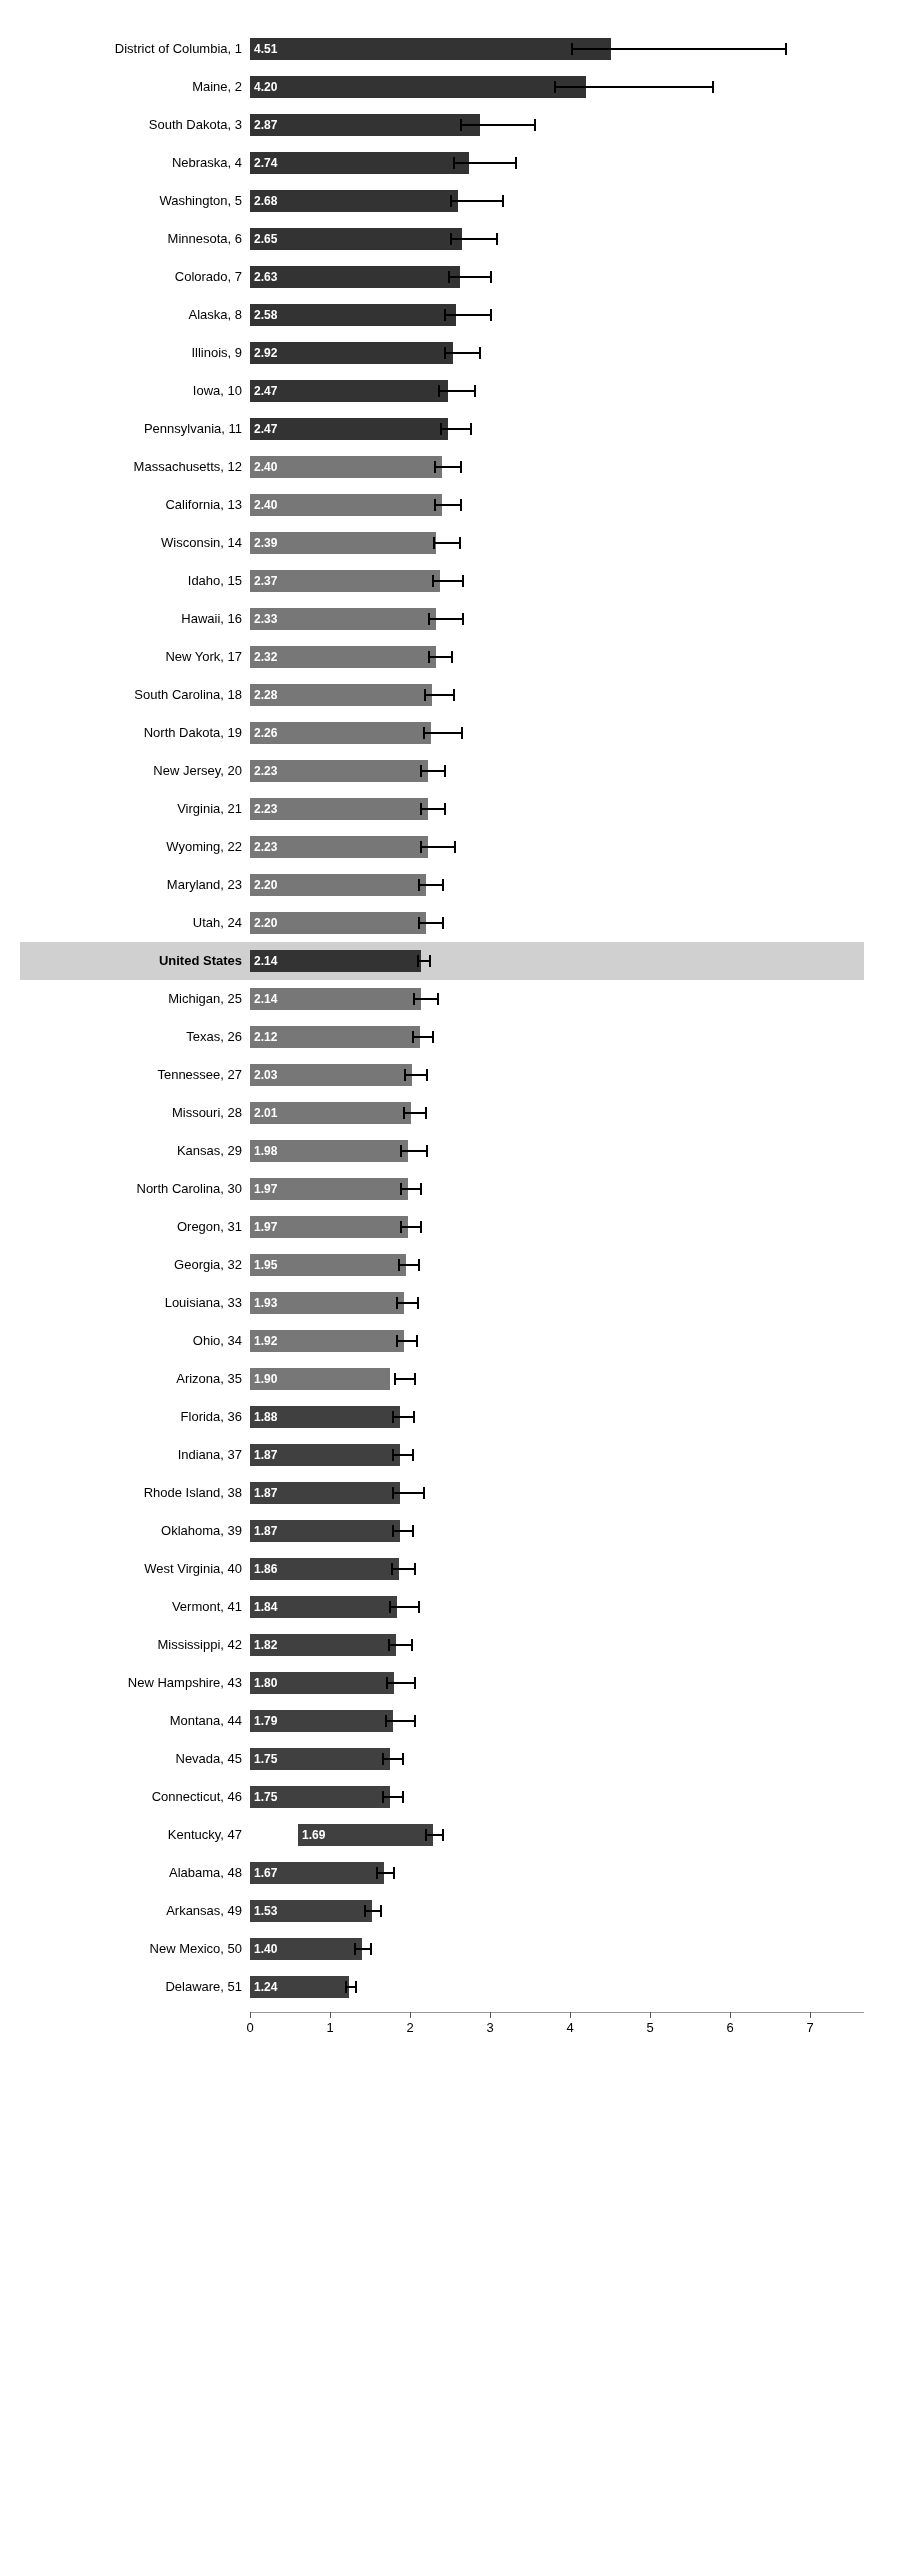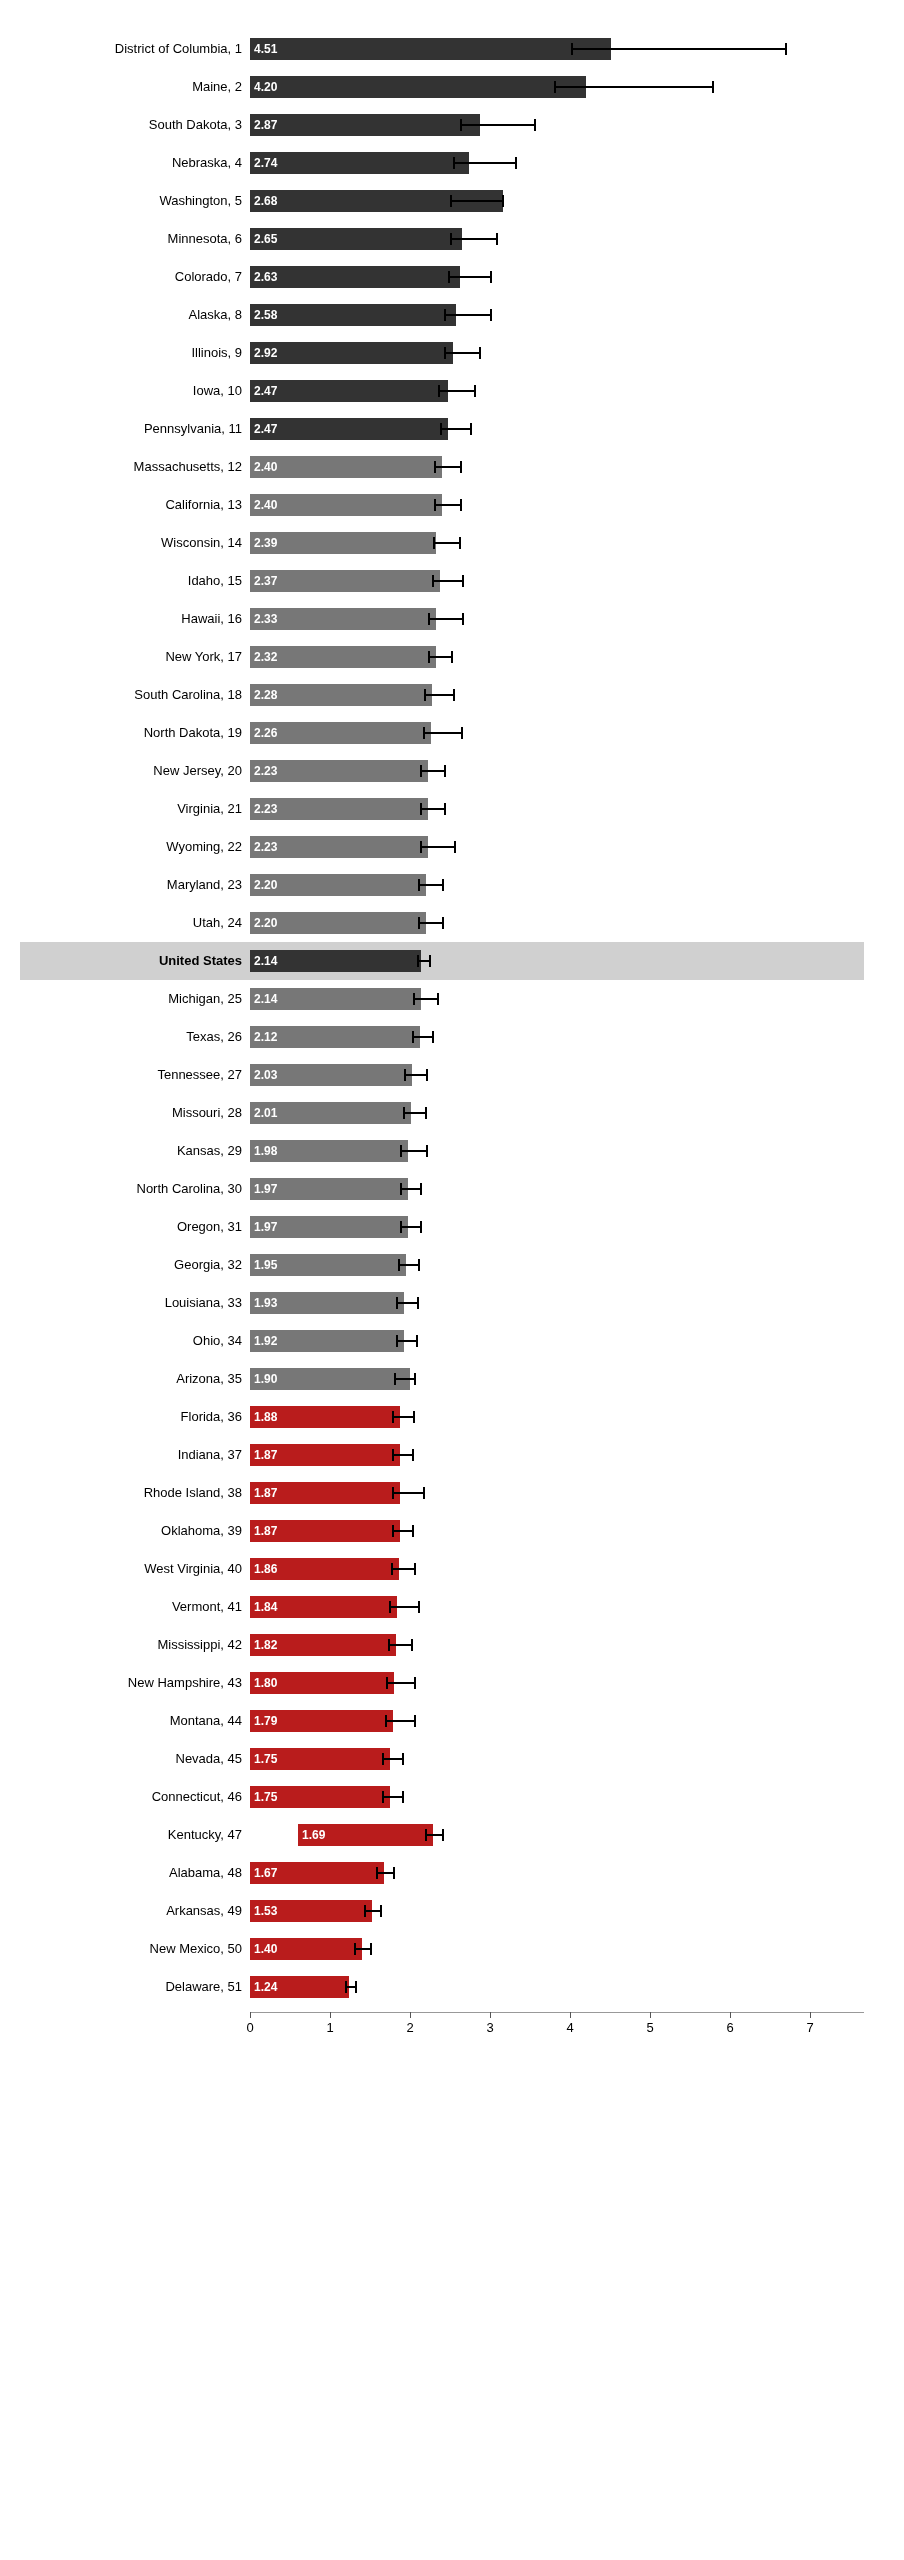--- a/index.html
+++ b/index.html
@@ -58,21 +58,21 @@
       position: relative;
       flex-shrink: 0;
     }
     .bar.dark {
       background: #333;
     }
     .bar.medium {
       background: #777;
     }
     .bar.light {
-      background: #b91c1c;
+      background: #404040;
     }
     .axis {
       display: flex;
       margin-left: 230px;
       margin-top: 6px;
       position: relative;
     }
     .axis-line {
       position: absolute;
       top: 0;
@@ -144,21 +144,21 @@
               <div style="position: absolute; left: 0px; width: 2px; height: 12px; background: rgb(0, 0, 0); top: 50%; transform: translateY(-50%);"></div>
               <div style="position: absolute; right: 0px; width: 2px; height: 12px; background: rgb(0, 0, 0); top: 50%; transform: translateY(-50%);"></div>
             </div>
           </div>
         </div>
       </div>
       <div class="bar-row">
         <div class="label">Washington, 5</div>
         <div class="bar-area">
           <div class="bar-track" style="position: relative;">
-            <div class="bar dark" style="width: 253px; position: relative; text-align: center;">
+            <div class="bar dark" style="width: 208px; position: relative; text-align: center;">
               <span style="position: absolute; font-size: 12px; font-weight: bold; white-space: nowrap; z-index: 2; left: 4px; color: rgb(255, 255, 255); top: 50%; transform: translateY(-50%);">2.68</span>
             </div>
             <div style="position: absolute; left: 200px; width: 54.4px; top: 50%; transform: translateY(-50%); height: 12px; display: flex; align-items: center;">
               <div style="position: absolute; left: 0px; right: 0px; height: 2px; background: rgb(0, 0, 0);"></div>
               <div style="position: absolute; left: 0px; width: 2px; height: 12px; background: rgb(0, 0, 0); top: 50%; transform: translateY(-50%);"></div>
               <div style="position: absolute; right: 0px; width: 2px; height: 12px; background: rgb(0, 0, 0); top: 50%; transform: translateY(-50%);"></div>
             </div>
           </div>
         </div>
       </div>
@@ -609,21 +609,21 @@
               <div style="position: absolute; left: 0px; width: 2px; height: 12px; background: rgb(0, 0, 0); top: 50%; transform: translateY(-50%);"></div>
               <div style="position: absolute; right: 0px; width: 2px; height: 12px; background: rgb(0, 0, 0); top: 50%; transform: translateY(-50%);"></div>
             </div>
           </div>
         </div>
       </div>
       <div class="bar-row">
         <div class="label">Arizona, 35</div>
         <div class="bar-area">
           <div class="bar-track" style="position: relative;">
-            <div class="bar medium" style="width: 160px; position: relative;">
+            <div class="bar medium" style="width: 140px; position: relative;">
               <span style="position: absolute; font-size: 12px; font-weight: bold; white-space: nowrap; z-index: 2; left: 4px; color: rgb(255, 255, 255); top: 50%; transform: translateY(-50%);">1.90</span>
             </div>
             <div style="position: absolute; left: 144px; width: 22.4px; top: 50%; transform: translateY(-50%); height: 12px; display: flex; align-items: center;">
               <div style="position: absolute; left: 0px; right: 0px; height: 2px; background: rgb(0, 0, 0);"></div>
               <div style="position: absolute; left: 0px; width: 2px; height: 12px; background: rgb(0, 0, 0); top: 50%; transform: translateY(-50%);"></div>
               <div style="position: absolute; right: 0px; width: 2px; height: 12px; background: rgb(0, 0, 0); top: 50%; transform: translateY(-50%);"></div>
             </div>
           </div>
         </div>
       </div>

